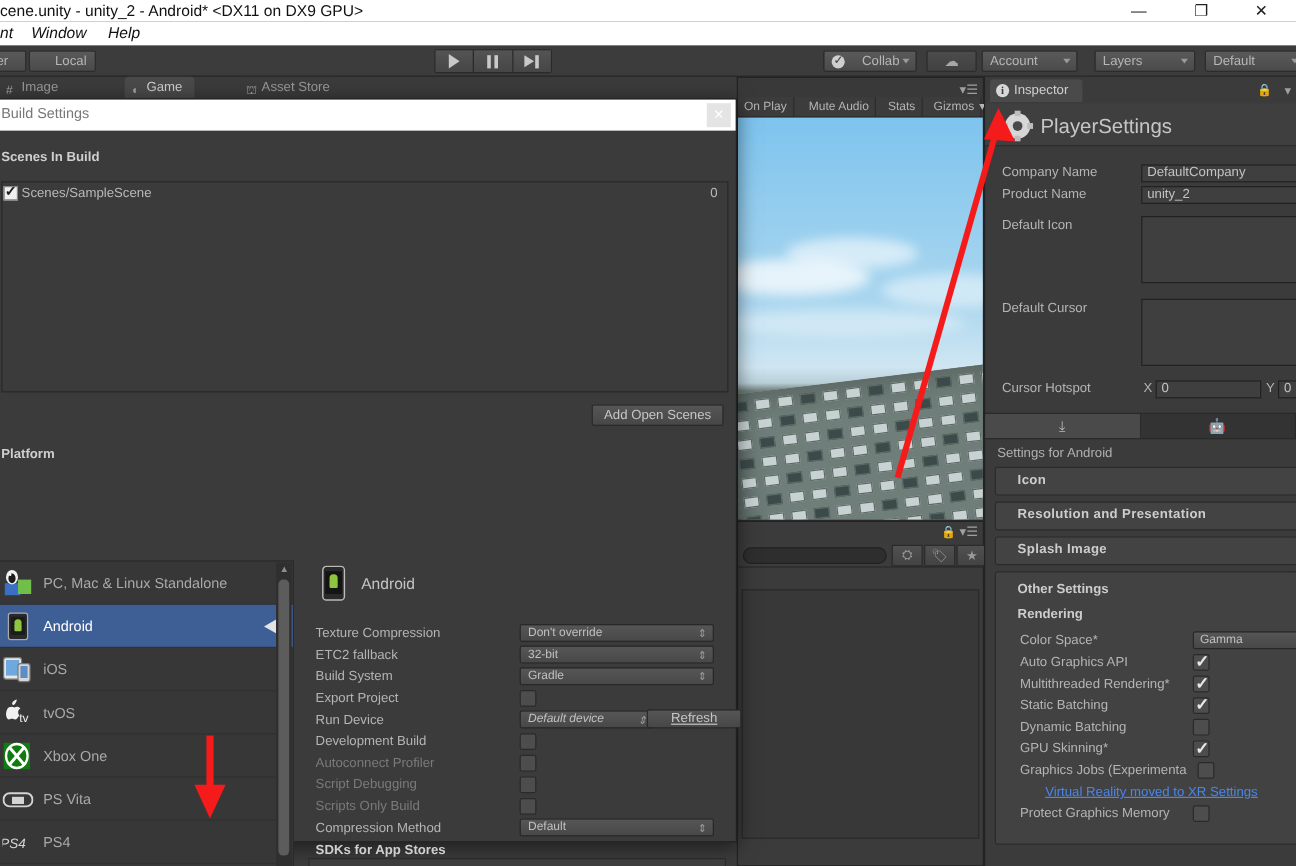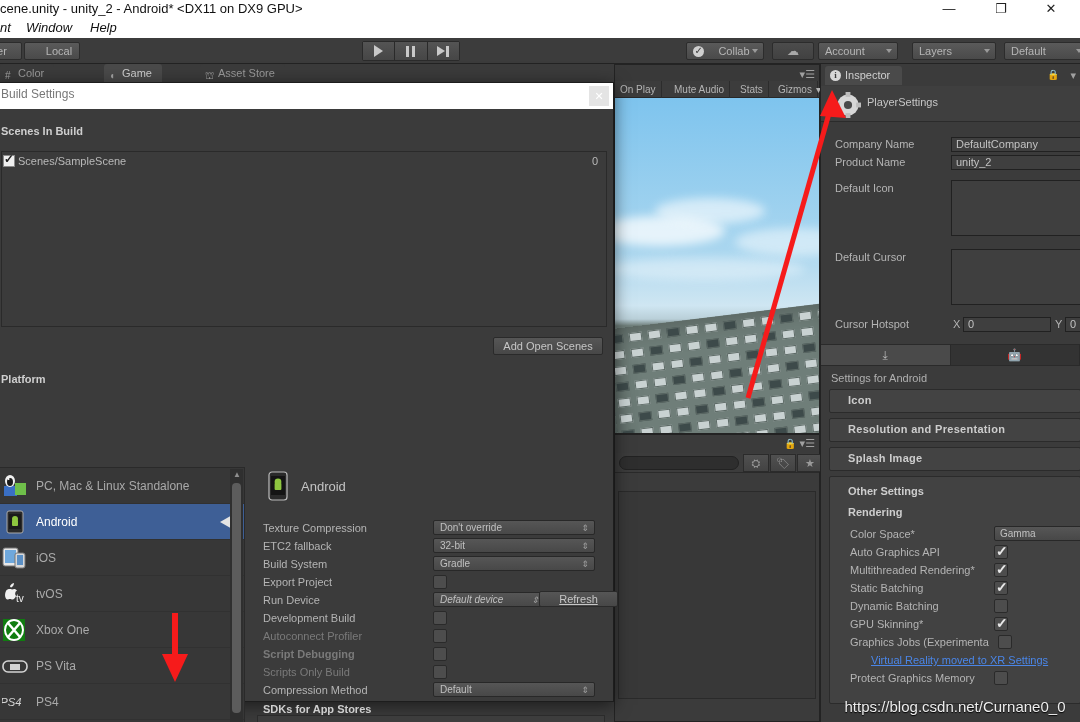--- a/index.html
+++ b/index.html
@@ -186,21 +186,21 @@
   }
   .insp-header {
     position: absolute; left: 0; top: 22px; width: 100%; height: 36px;
     background: #3f3f3f; border-bottom: 1px solid #2b2b2b;
   }
   .gear {
     position: absolute; left: 14px; top: 6px; width: 26px; height: 26px;
   }
   .insp-title {
     position: absolute; left: 46px; top: 10px;
-    font-size: 11px; color: #c6c6c6;
+    font-size: 17px; color: #c6c6c6;
   }
 
   .insp-body { position: absolute; left: 0; top: 58px; width: 100%; bottom: 0; }
 
   .field-row { position: absolute; left: 0; width: 100%; height: 17px; }
   .field-lbl { position: absolute; left: 14px; top: 0; font-size: 11px; color: #b4b4b4; line-height: 17px; white-space: nowrap; }
   .field-val {
     position: absolute; left: 130px; top: 1px; width: 140px; height: 15px;
     background: #3f3f3f; border: 1px solid #212121;
     font-size: 11px; color: #c2c2c2; line-height: 13px; padding-left: 4px;
@@ -409,21 +409,21 @@
     </div>
     <div class="tb-btn" style="left:1004px; width:84px; text-align:left; padding-left:6px;">
       <span>Default</span>
       <span class="tb-caret"></span>
     </div>
   </div>
 
   <div class="tabstrip" style="left:0; top:64px; width:614px; height:18px;">
     <div class="etab" style="left:0px;">
       <span class="ti">#</span>
-      <span>Color</span>
+      <span>Image</span>
     </div>
     <div class="etab active" style="left:104px;">
       <span class="ti">◖</span>
       <span>Game</span>
     </div>
     <div class="etab" style="left:200px;">
       <span class="ti">⛫</span>
       <span>Asset Store</span>
     </div>
   </div>
@@ -652,21 +652,20 @@
         <div class="vr-link" style="top:174px;">Virtual Reality moved to XR Settings</div>
         <div class="chk-row" style="top:192px;">
           <div class="chk-lbl">Protect Graphics Memory</div>
           <div class="chk-box"></div>
         </div>
       </div>
 
     </div>
   </div>
 
-  <div class="watermark">https://blog.csdn.net/Curnane0_0</div>
 
   <div class="bswin">
     <div class="bs-title">
       <span>Build Settings</span>
       <div class="bs-close">✕</div>
     </div>
 
     <div class="bs-body">
       <div class="bs-sec-h" style="top:16px;">Scenes In Build</div>
 
@@ -796,21 +795,21 @@
           <div class="ubtn" style="left:286px; top:0px; width:79px; height:16px; line-height:14px;text-decoration:underline;">Refresh</div>
         </div>
         <div class="det-row" style="top:142px;">
           <div class="det-lbl">Development Build</div>
           <div class="det-chk"></div>
         </div>
         <div class="det-row" style="top:160px;">
           <div class="det-lbl dis">Autoconnect Profiler</div>
           <div class="det-chk"></div>
         </div>
-        <div class="det-row" style="top:178px;font-weight:bold;">
+        <div class="det-row" style="top:178px;">
           <div class="det-lbl dis">Script Debugging</div>
           <div class="det-chk"></div>
         </div>
         <div class="det-row" style="top:196px;">
           <div class="det-lbl dis">Scripts Only Build</div>
           <div class="det-chk"></div>
         </div>
         <div class="det-row" style="top:214px;">
           <div class="det-lbl">Compression Method</div>
           <div class="det-pop">

